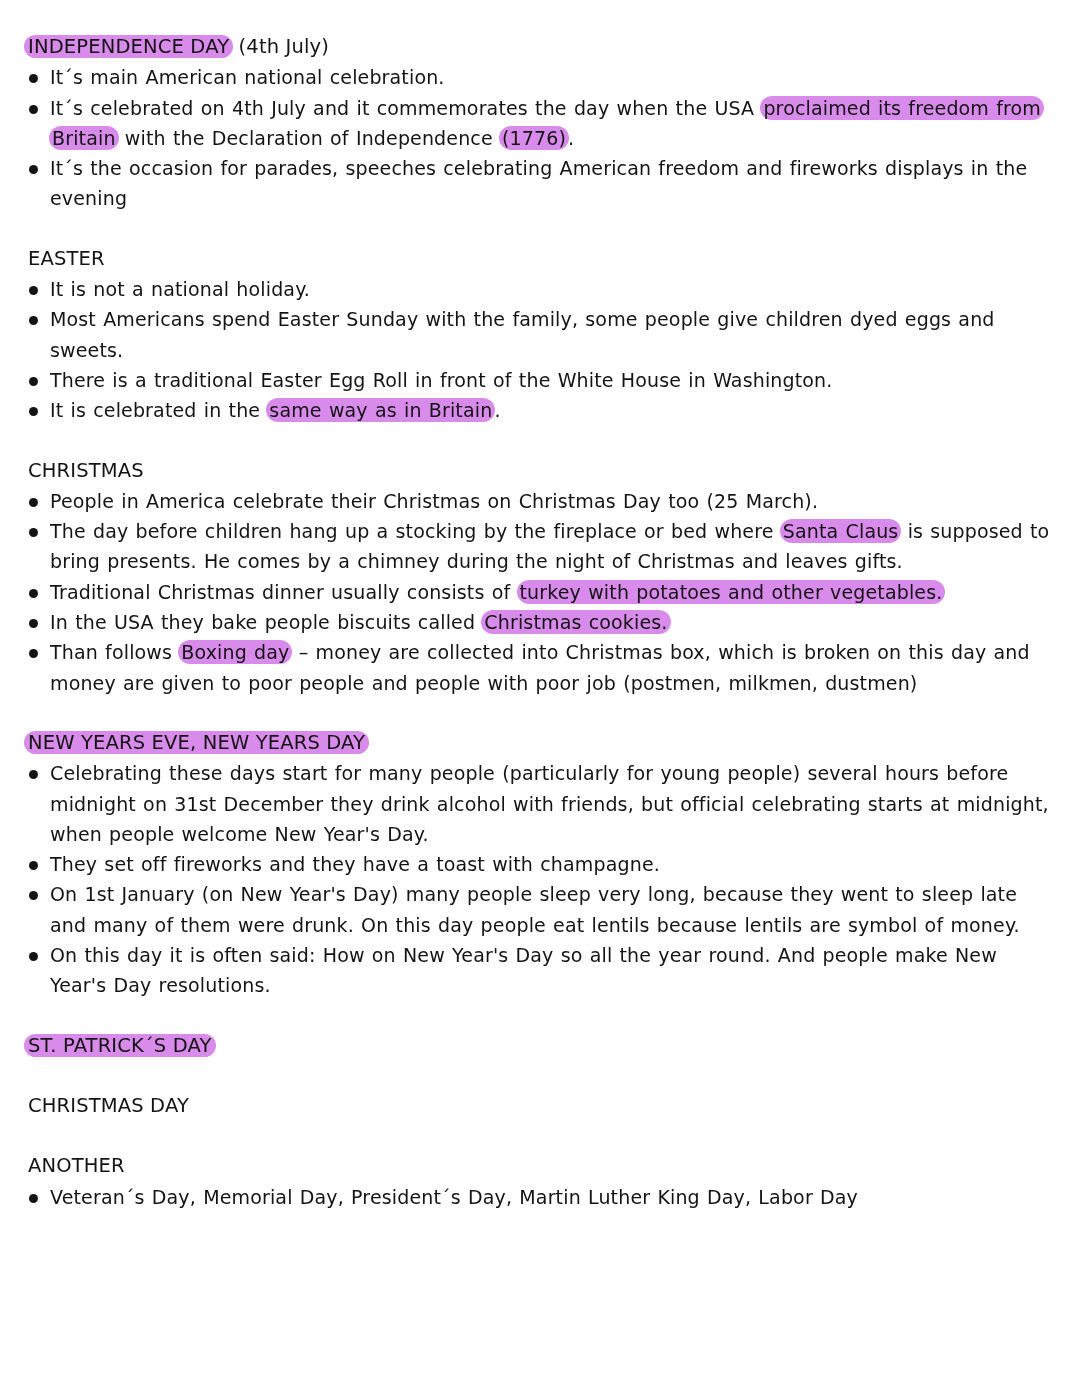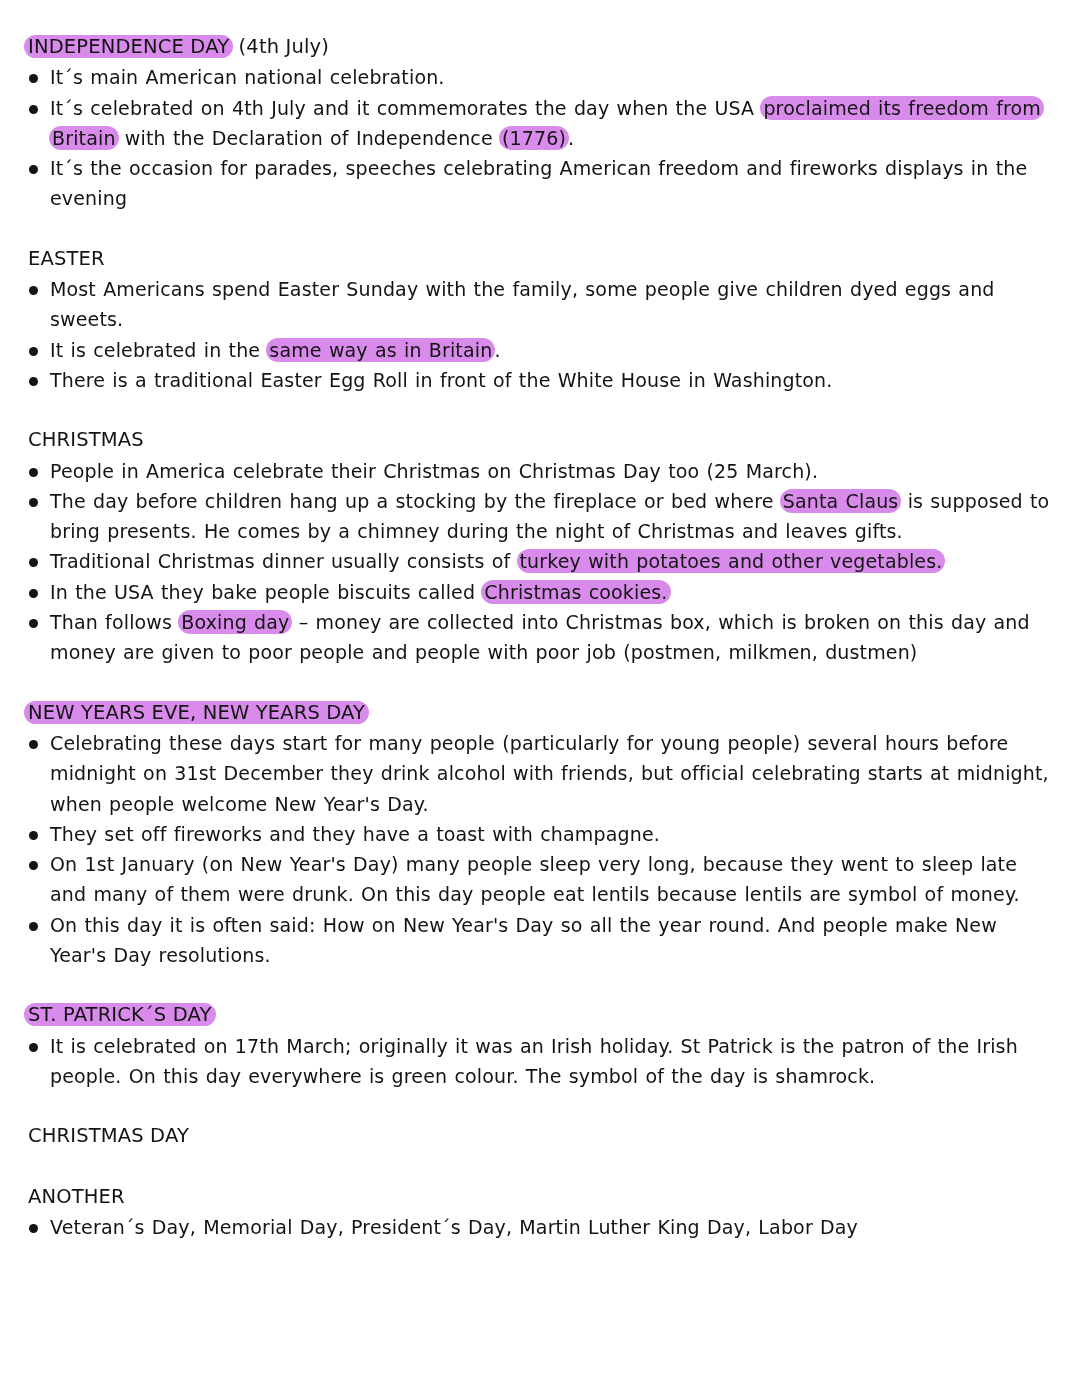--- a/index.html
+++ b/index.html
@@ -41,23 +41,24 @@
       <h2 class="heading"><span class="h-title hl">INDEPENDENCE DAY</span><span> (4th July)</span></h2>
       <ul class="bullets">
         <li><span>It´s main American national celebration.</span></li>
         <li><span>It´s celebrated on 4th July and it commemorates the day when the USA </span><span class="hl">proclaimed its freedom from Britain</span><span> with the Declaration of Independence </span><span class="hl">(1776)</span><span>.</span></li>
         <li><span>It´s the occasion for parades, speeches celebrating American freedom and fireworks displays in the evening</span></li>
       </ul>
     </div>
     <div class="section">
       <h2 class="heading"><span class="h-title">EASTER</span></h2>
       <ul class="bullets">
+        <li><span>It is not a national holiday.</span></li>
         <li><span>Most Americans spend Easter Sunday with the family, some people give children dyed eggs and sweets.</span></li>
+        <li><span>There is a traditional Easter Egg Roll in front of the White House in Washington.</span></li>
         <li><span>It is celebrated in the </span><span class="hl">same way as in Britain</span><span>.</span></li>
-        <li><span>There is a traditional Easter Egg Roll in front of the White House in Washington.</span></li>
       </ul>
     </div>
     <div class="section">
       <h2 class="heading"><span class="h-title">CHRISTMAS</span></h2>
       <ul class="bullets">
         <li><span>People in America celebrate their Christmas on Christmas Day too (25 March).</span></li>
         <li><span>The day before children hang up a stocking by the fireplace or bed where </span><span class="hl">Santa Claus</span><span> is supposed to bring presents. He comes by a chimney during the night of Christmas and leaves gifts.</span></li>
         <li><span>Traditional Christmas dinner usually consists of </span><span class="hl">turkey with potatoes and other vegetables.</span></li>
         <li><span>In the USA they bake people biscuits called </span><span class="hl">Christmas cookies.</span></li>
         <li><span>Than follows </span><span class="hl">Boxing day</span><span> – money are collected into Christmas box, which is broken on this day and money are given to poor people and people with poor job (postmen, milkmen, dustmen)</span></li>
@@ -67,23 +68,20 @@
       <h2 class="heading"><span class="h-title hl">NEW YEARS EVE, NEW YEARS DAY</span></h2>
       <ul class="bullets">
         <li><span>Celebrating these days start for many people (particularly for young people) several hours before midnight on 31st December they drink alcohol with friends, but official celebrating starts at midnight, when people welcome New Year's Day.</span></li>
         <li><span>They set off fireworks and they have a toast with champagne.</span></li>
         <li><span>On 1st January (on New Year's Day) many people sleep very long, because they went to sleep late and many of them were drunk. On this day people eat lentils because lentils are symbol of money.</span></li>
         <li><span>On this day it is often said: How on New Year's Day so all the year round. And people make New Year's Day resolutions.</span></li>
       </ul>
     </div>
     <div class="section">
       <h2 class="heading"><span class="h-title hl">ST. PATRICK´S DAY</span></h2>
-      <ul class="bullets">
-        <li><span>It is celebrated on 17th March; originally it was an Irish holiday. St Patrick is the patron of the Irish people. On this day everywhere is green colour. The symbol of the day is shamrock.</span></li>
-      </ul>
     </div>
     <div class="section">
       <h2 class="heading"><span class="h-title">CHRISTMAS DAY</span></h2>
     </div>
     <div class="section">
       <h2 class="heading"><span class="h-title">ANOTHER</span></h2>
       <ul class="bullets">
         <li><span>Veteran´s Day, Memorial Day, President´s Day, Martin Luther King Day, Labor Day</span></li>
       </ul>
     </div>

